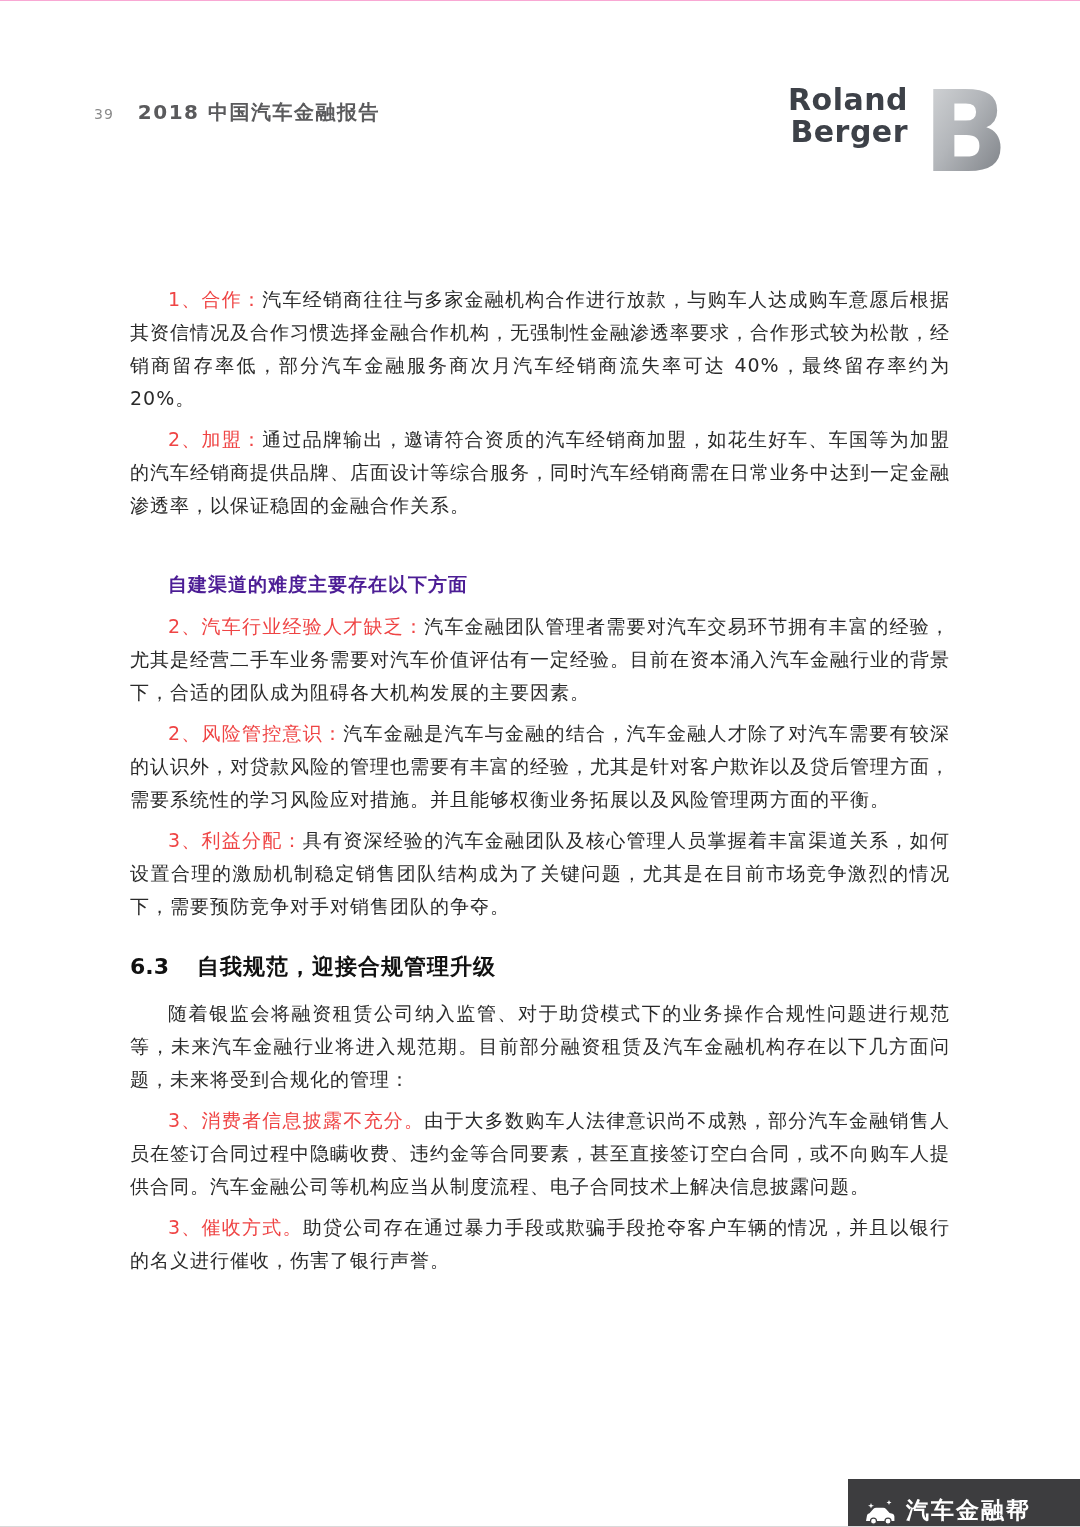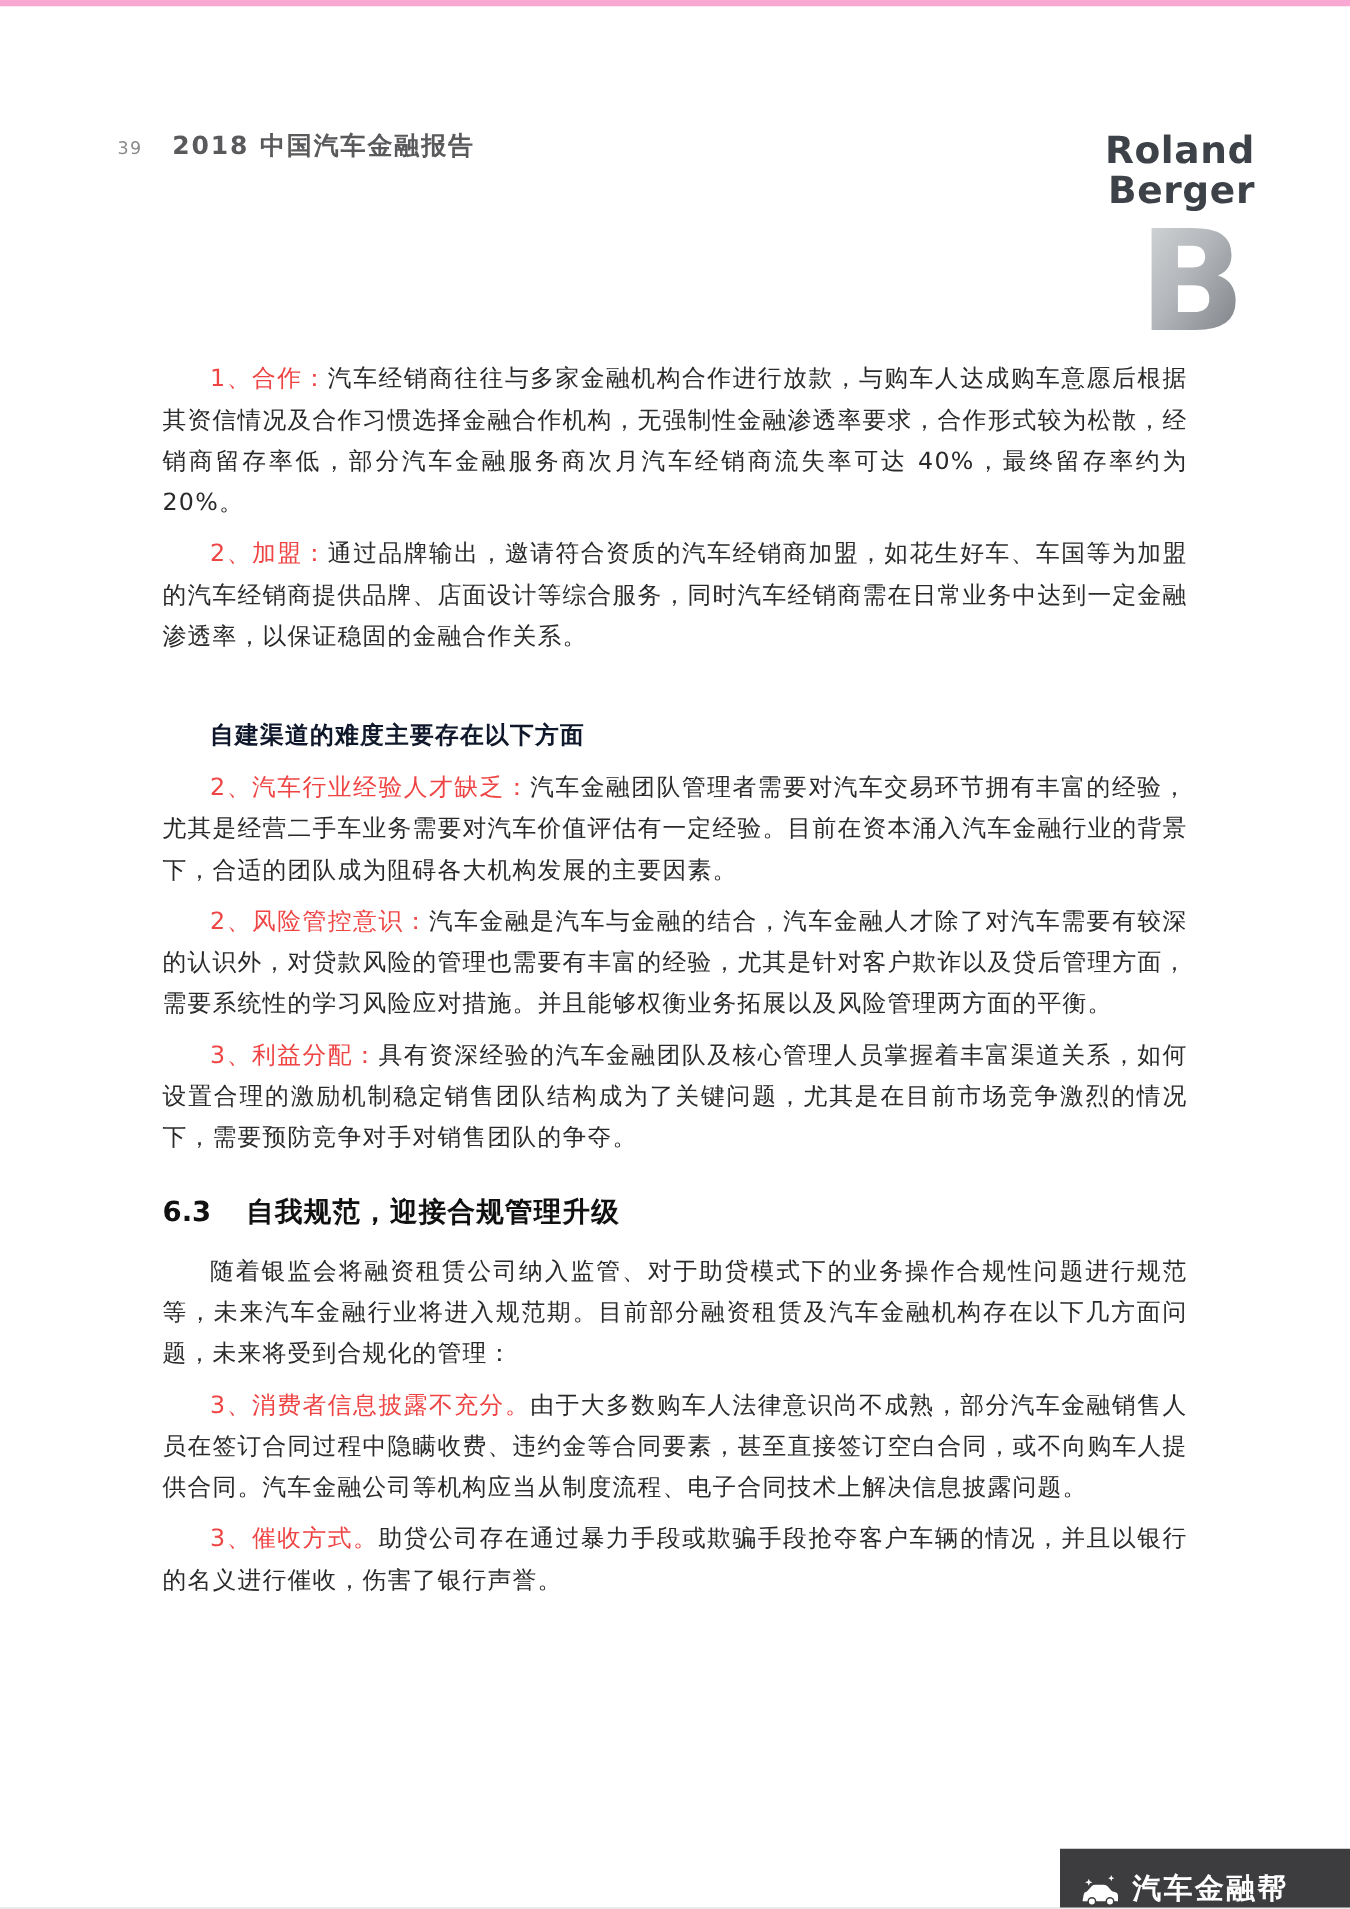--- a/index.html
+++ b/index.html
@@ -5,21 +5,21 @@
   html, body { margin: 0; padding: 0; }
   body {
     width: 1080px; height: 1527px;
     background: #ffffff;
     font-family: "DejaVu Sans", sans-serif;
     position: relative;
     overflow: hidden;
   }
   .page {
     position: absolute; inset: 0;
-    border-top: 5px solid #f9a8d4;
+    border-top: 1px solid #f9a8d4;
     border-bottom: 1px solid #d9d9d9;
     background: #ffffff;
   }
 
   
   .page-header {
     position: absolute; top: 98px; left: 94px;
     display: flex; align-items: baseline;
     white-space: nowrap;
   }
@@ -27,22 +27,22 @@
     color: #8a8a8a; font-size: 14px; letter-spacing: 1px;
   }
   .report-title {
     margin-left: 24px;
     color: #5a5a5c; font-size: 20px; font-weight: bold;
     letter-spacing: 1.5px;
   }
 
   
   .rb-logo {
-    position: absolute; top: 92px; right: 76px;
-    display: flex; align-items: center; flex-direction: column;
+    position: absolute; top: 75px; right: 76px;
+    display: flex; align-items: flex-start;
   }
   .rb-text {
     text-align: right;
     color: #3d4148; font-weight: bold;
     font-size: 30px; line-height: 32px;
     letter-spacing: 0.5px;
     margin-top: 8px;
   }
   .rb-mark { margin-left: 14px; display: block; }
 
@@ -56,21 +56,21 @@
     font-size: 19px; line-height: 33px;
     letter-spacing: 1px;
     text-align: justify;
     text-indent: 2em;
   }
   .para .lead { font-weight: normal; color: #ef4444; margin-top: 12px; }
   .subheading {
     margin: 46px 0 9px 0;
     font-size: 19px; line-height: 33px;
     letter-spacing: 1px;
-    font-weight: bold; color: #0f172a;
+    font-weight: bold; color: #4c1d95;
     text-indent: 2em;
   }
   .section-heading {
     margin: 26px 0 12px 0;
     font-size: 22px; line-height: 36px;
     font-weight: bold; color: #111;
     letter-spacing: 1px;
   }
   .section-heading .sec-num { margin-right: 28px; letter-spacing: 0; }
 

